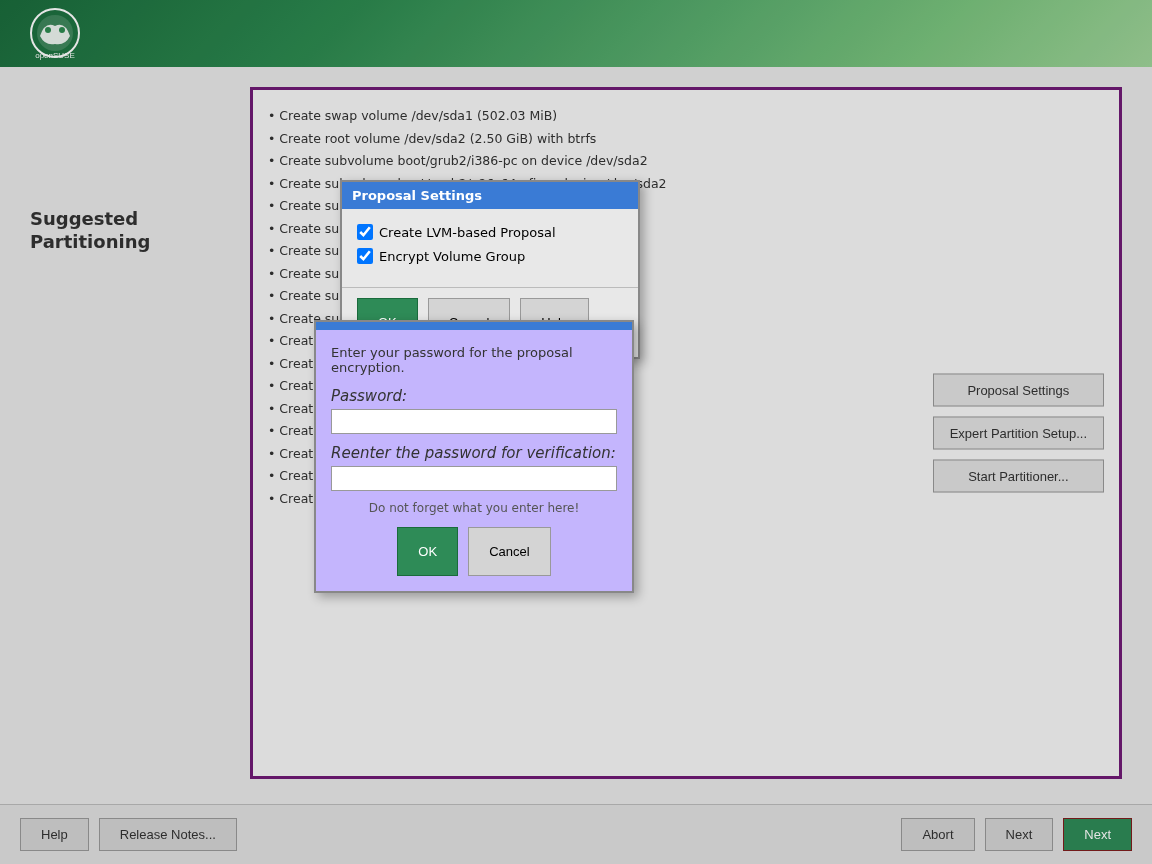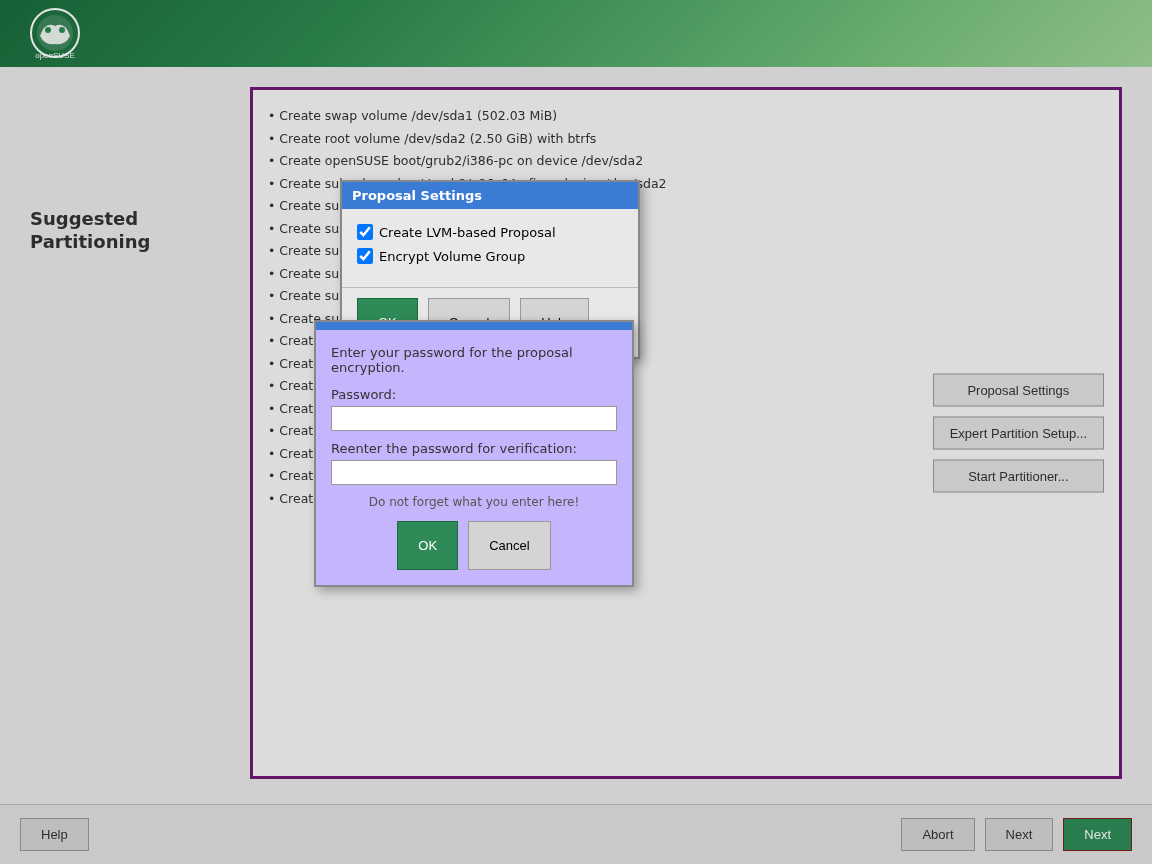--- a/index.html
+++ b/index.html
@@ -201,23 +201,24 @@
     .password-dialog-body {
       padding: 15px;
     }
     .password-dialog-body .description {
       font-size: 13px;
       margin-bottom: 12px;
       color: #333;
     }
     .password-dialog-body label {
       display: block;
-      font-size: 13px;
+      font-size: 15px;
       margin-bottom: 4px;
       color: #333;
+      font-style: italic;
     }
     .password-dialog-body input[type="password"],
     .password-dialog-body input[type="text"] {
       width: 100%;
       padding: 4px 6px;
       border: 1px solid #999;
       background: white;
       font-size: 13px;
       margin-bottom: 10px;
     }
@@ -255,21 +256,21 @@
 <div class="main-content">
 
   <div class="sidebar">
     <div class="sidebar-title">Suggested Partitioning</div>
   </div>
 
   <div class="right-panel">
     <div class="partition-list">
     <p>• Create swap volume /dev/sda1 (502.03 MiB)</p>
         <p>• Create root volume /dev/sda2 (2.50 GiB) with btrfs</p>
-        <p>• Create openSUSE boot/grub2/i386-pc on device /dev/sda2</p>
+        <p>• Create subvolume boot/grub2/i386-pc on device /dev/sda2</p>
         <p>• Create subvolume boot/grub2/x86_64-efi on device /dev/sda2</p>
         <p>• Create subvolume home on device /dev/sda2</p>
         <p>• Create subvolume opt on device /dev/sda2</p>
         <p>• Create subvolume srv on device /dev/sda2</p>
         <p>• Create subvolume tmp on device /dev/sda2</p>
         <p>• Create subvolume usr/local on device /dev/sda2</p>
         <p>• Create subvolume var/cache on device /dev/sda2</p>
         <p>• Create subvolume var/crash on device /dev/sda2</p>
         <p>• Create subvolume var/lib/mailman on device /dev/sda2</p>
         <p>• Create subvolume var/lib/named on device /dev/sda2</p>
@@ -321,19 +322,20 @@
     <div class="password-dialog-buttons">
       <button class="dialog-btn dialog-btn-primary">OK</button>
       <button class="dialog-btn">Cancel</button>
     </div>
   </div>
 </div>
 
 <div class="footer">
   <div class="footer-left">
     <button class="footer-btn">Help</button>
+    <button class="footer-btn">Release Notes...</button>
   </div>
   <div class="footer-right">
     <button class="footer-btn">Abort</button>
     <button class="footer-btn">Next</button>
     <button class="footer-btn footer-btn-primary">Next</button>
   </div>
 </div>
 
 </body></html>

